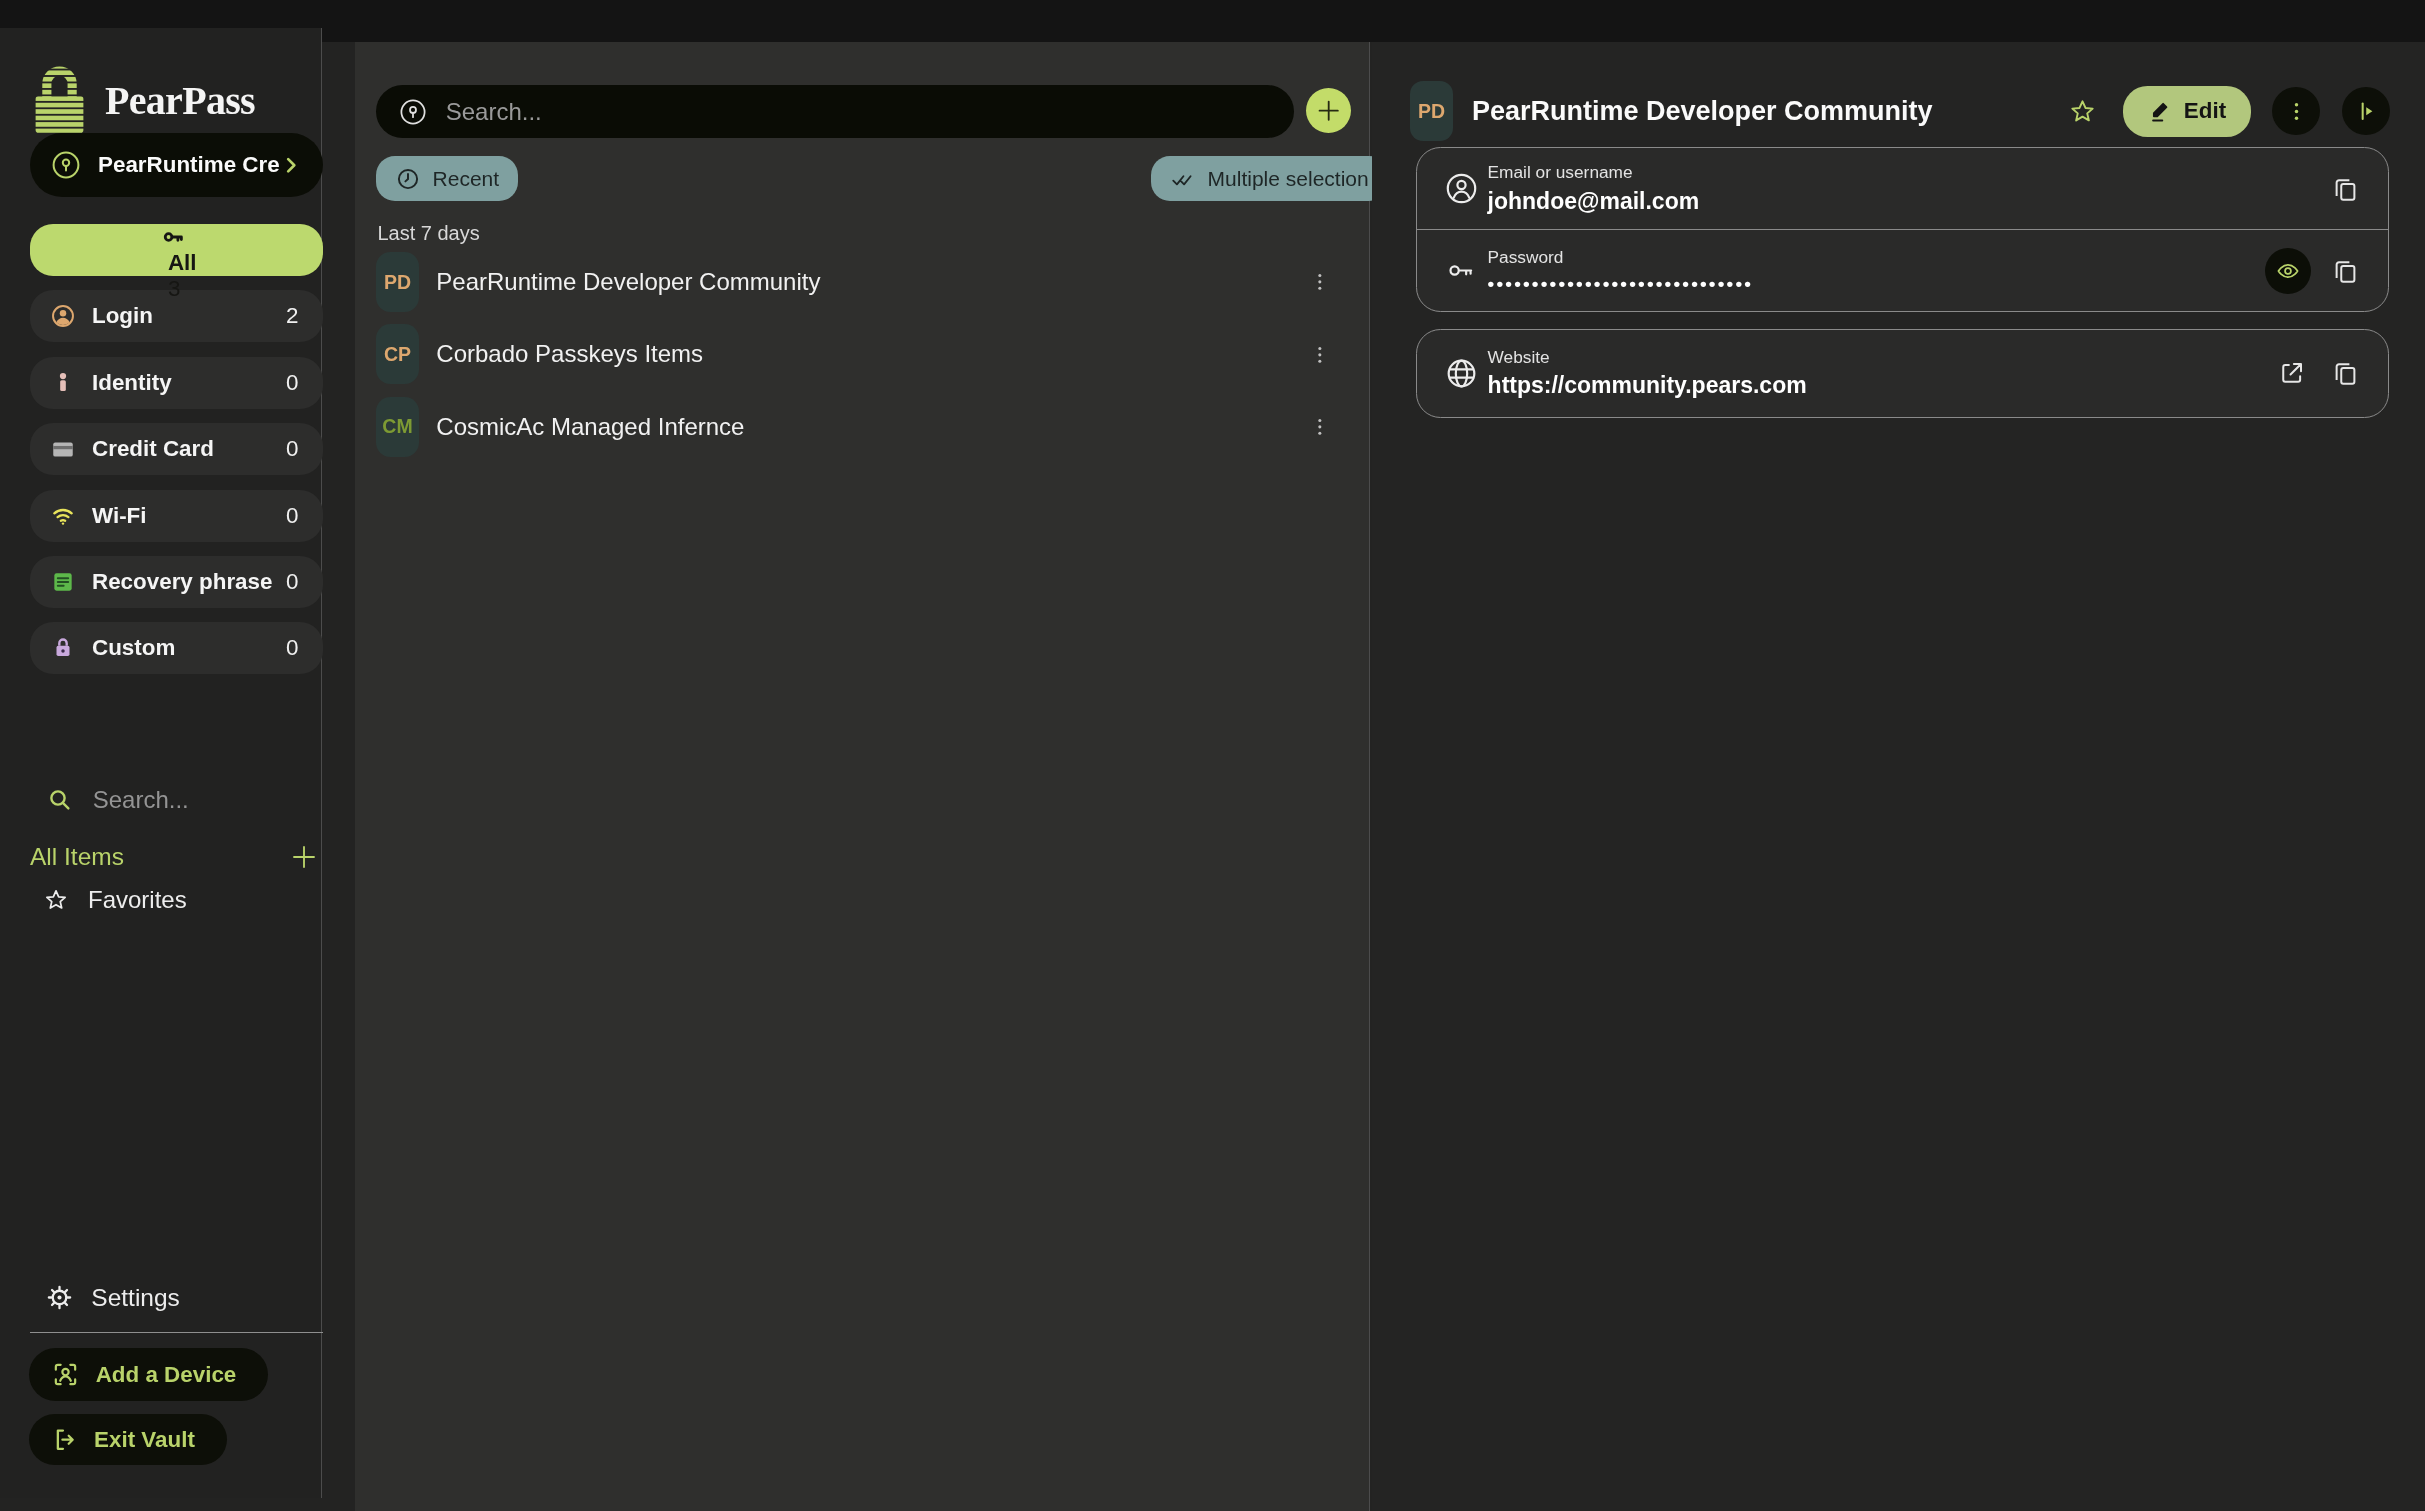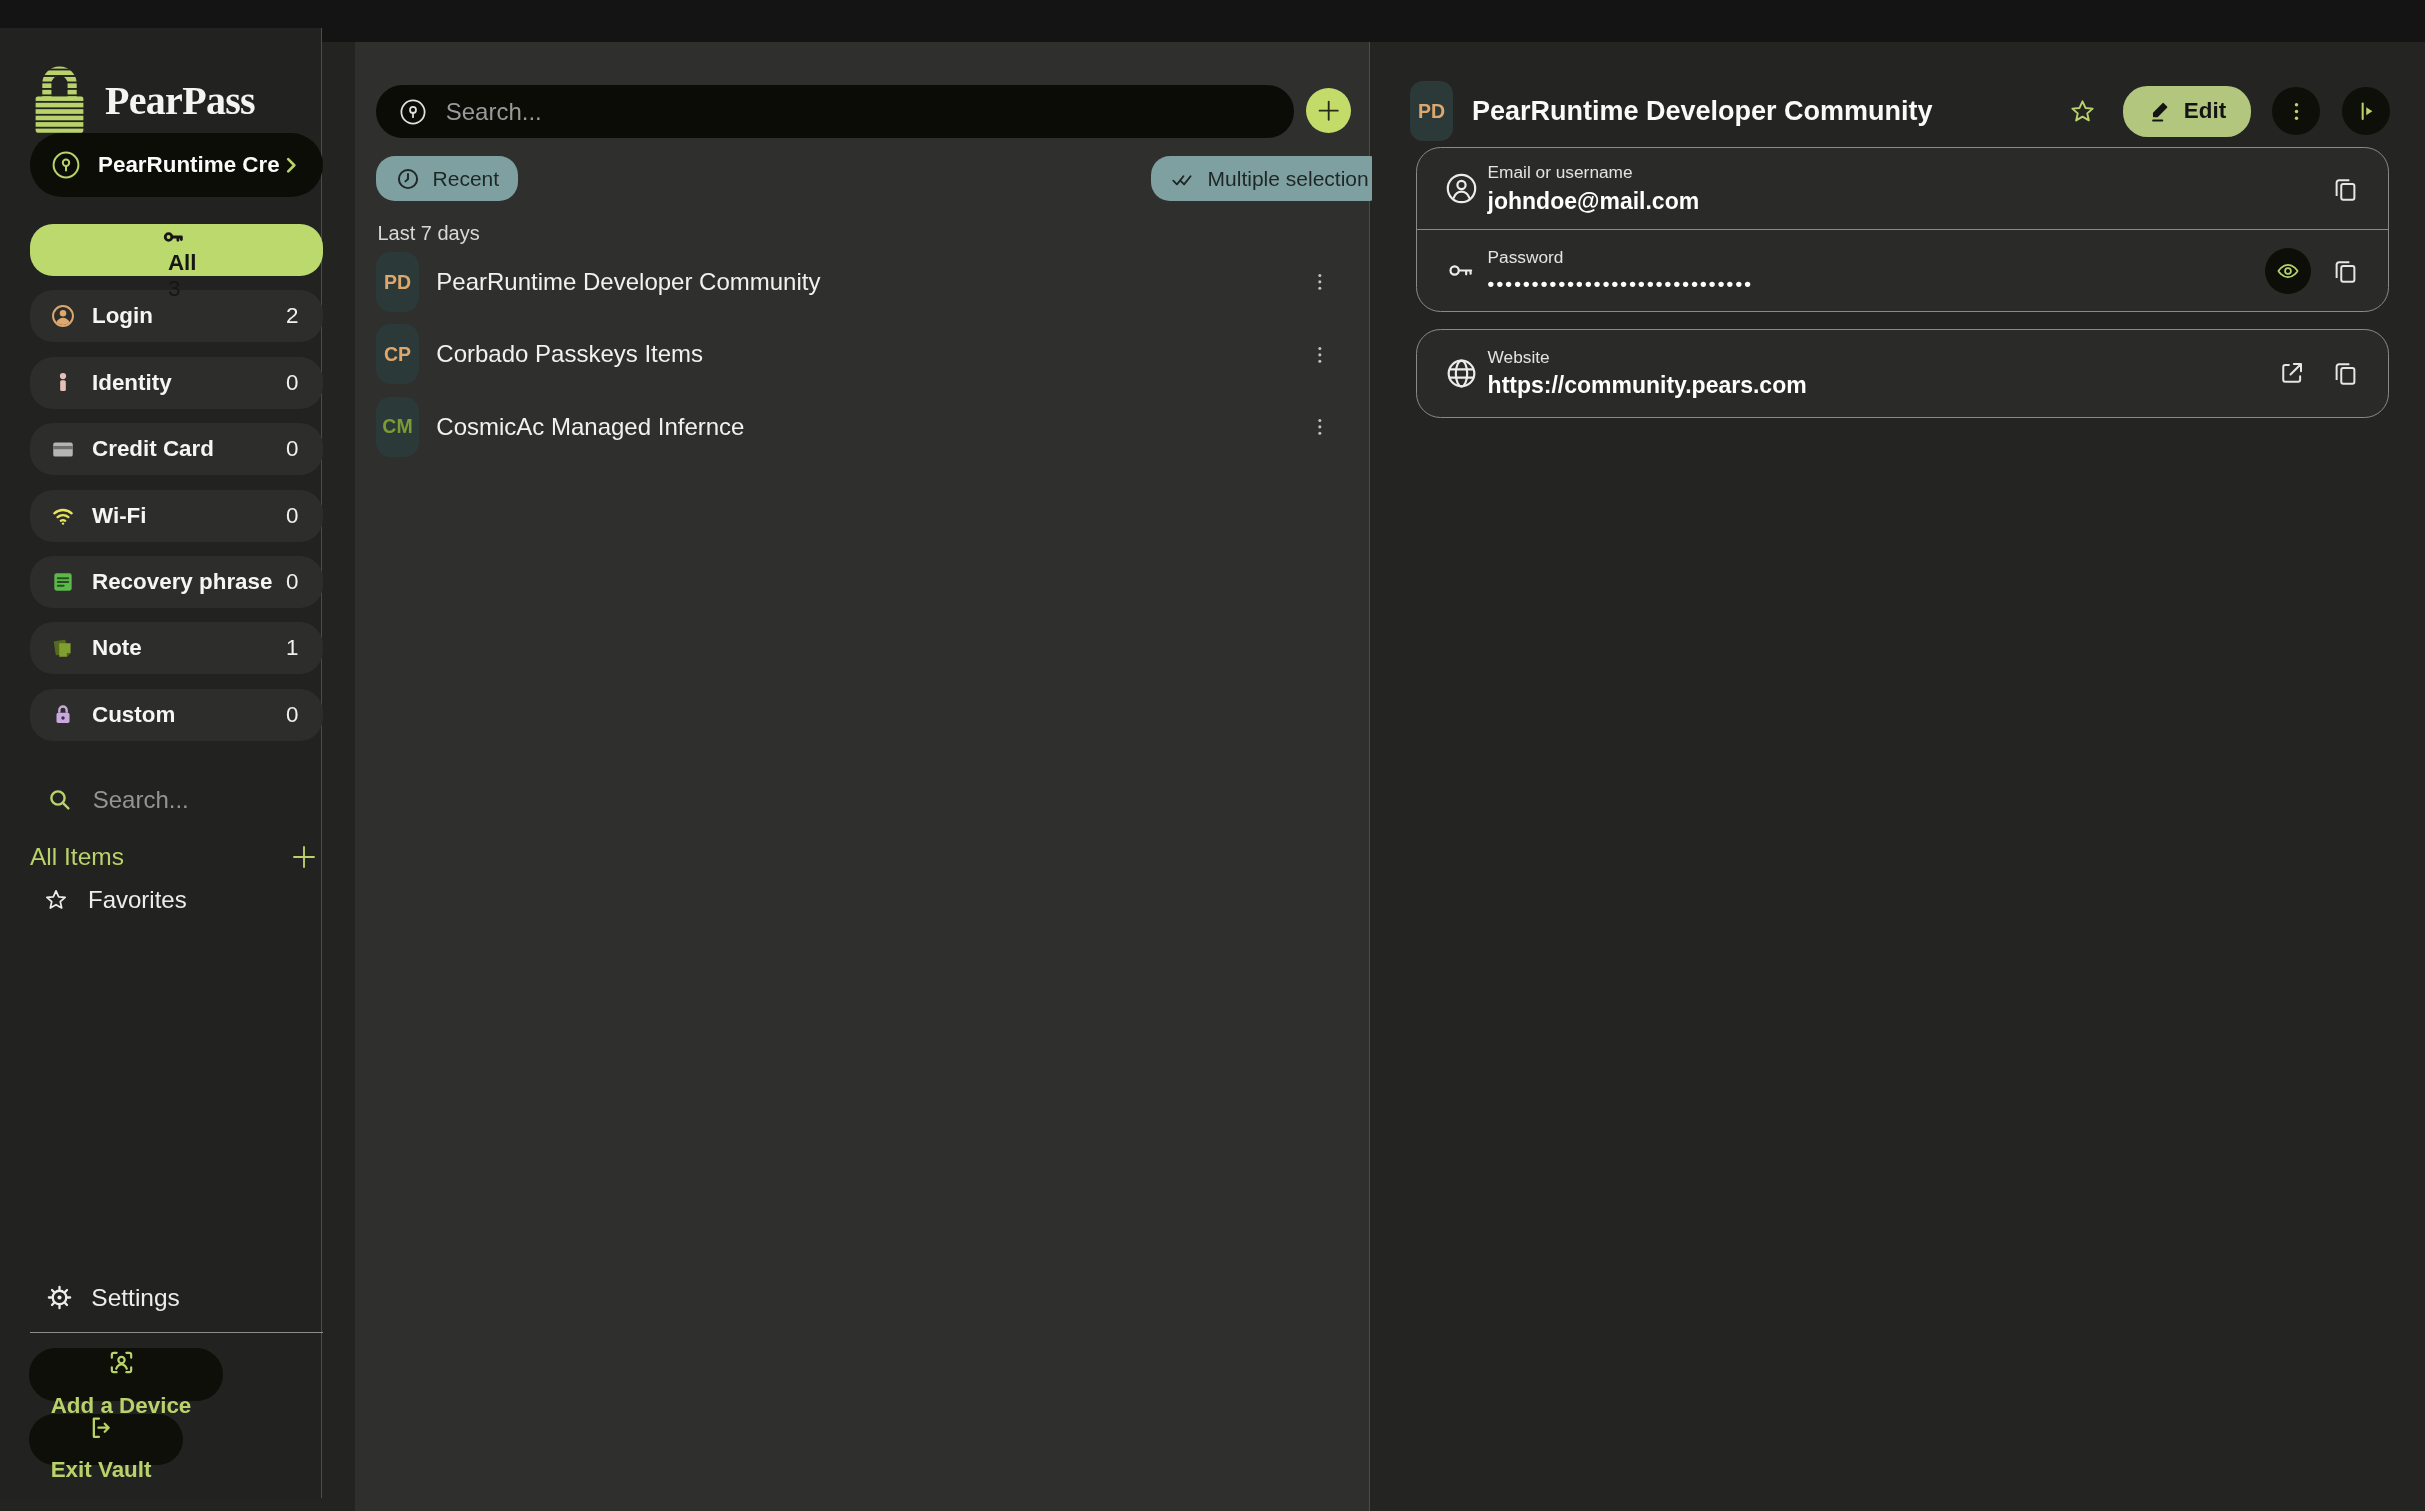--- a/index.html
+++ b/index.html
@@ -32,21 +32,21 @@
   .side-search input{background:transparent;border:none;outline:none;color:#e8e8e8;font-size:24px;width:217px;font-family:inherit;}
   .side-search input::placeholder{color:#949494;}
   .all-items{left:30px;top:810px;width:293px;display:flex;align-items:center;}
   .all-items .lbl{font-size:24.5px;font-weight:500;color:#b9d36a;flex:1;cursor:pointer;}
   .fav-row{left:43px;top:858px;display:flex;align-items:center;gap:19px;cursor:pointer;}
   .fav-row .lbl{font-size:24px;color:#ededed;}
   .settings-row{left:45px;top:1255px;display:flex;align-items:center;gap:17.3px;cursor:pointer;}
   .settings-row .lbl{font-size:24.5px;font-weight:500;color:#ededed;}
   .side-divider{left:30px;top:1304px;width:293px;height:1.4px;background:#8f8f8f;}
   .pill-btn{background:#0d0f08;border-radius:27.4px;display:flex;align-items:center;gap:16px;
-    padding:0 32px 0 21.7px;box-sizing:border-box;cursor:pointer;color:#b9d36a;flex-direction:column;}
+    padding:0 32px 0 21.7px;box-sizing:border-box;cursor:pointer;color:#b9d36a;}
   .pill-btn .lbl{font-size:22.4px;font-weight:600;color:#b9d36a;white-space:nowrap;}
   #add-device{left:29px;top:1320px;height:53px;}
   #exit-vault{left:29px;top:1386px;height:51px;}
 
   
   .mid-search{left:21px;top:43px;width:918px;height:53px;background:#0a0c05;border-radius:27px;
     display:flex;align-items:center;padding:0 21.7px;box-sizing:border-box;}
   .mid-search input{background:transparent;border:none;outline:none;color:#e8e8e8;font-size:24px;
     margin-left:16px;width:794px;font-family:inherit;}
   .mid-search input::placeholder{color:#9a9a9a;}
@@ -192,31 +192,20 @@
       <span>
         <svg width="26" height="26" viewBox="0 0 24 24">
           <rect x="4" y="4" width="16" height="16" rx="2" fill="#5db84a"></rect>
           <path d="M7.2 8.6h9.6M7.2 12h9.6M7.2 15.4h5.4" stroke="#234f23" stroke-width="1.8" stroke-linecap="round"></path>
         </svg>
       </span>
       <span class="lbl">Recovery phrase</span>
       <span class="cnt">0</span>
     </div>
 
-    <div class="cat">
-      <span>
-        <svg width="26" height="26" viewBox="0 0 24 24">
-          <rect x="4.2" y="5.2" width="11" height="13" rx="1" fill="#55691f" transform="rotate(-9 9 11)"></rect>
-          <path d="M8.5 7.5h10.5v9l-3.5 3.5H8.5z" fill="#7fa02f"></path>
-          <path d="M19 16.5h-3.5V20z" fill="#4d611c"></path>
-        </svg>
-      </span>
-      <span class="lbl">Note</span>
-      <span class="cnt">1</span>
-    </div>
 
     <div class="cat">
       <span>
         <svg width="26" height="26" viewBox="0 0 24 24">
           <path d="M8.6 10V7.6a3.4 3.4 0 0 1 6.8 0V10" fill="none" stroke="#c9a9dd" stroke-width="2.2"></path>
           <rect x="6" y="10" width="12" height="9.4" rx="1.6" fill="#c9a9dd"></rect>
           <circle cx="12" cy="14.7" r="1.6" fill="#3a2a4a"></circle>
         </svg>
       </span>
       <span class="lbl">Custom</span>

